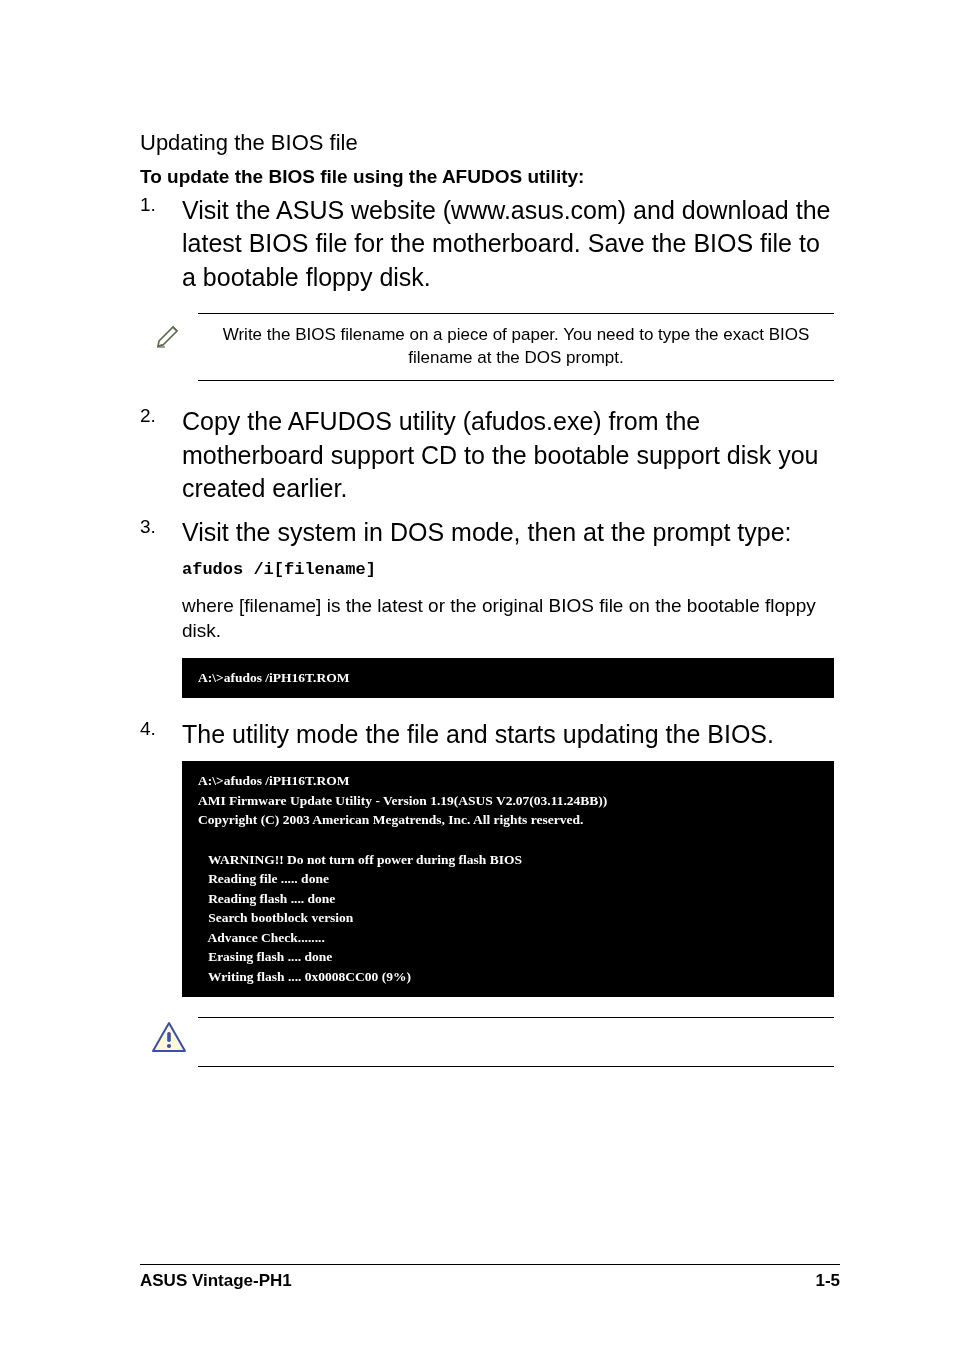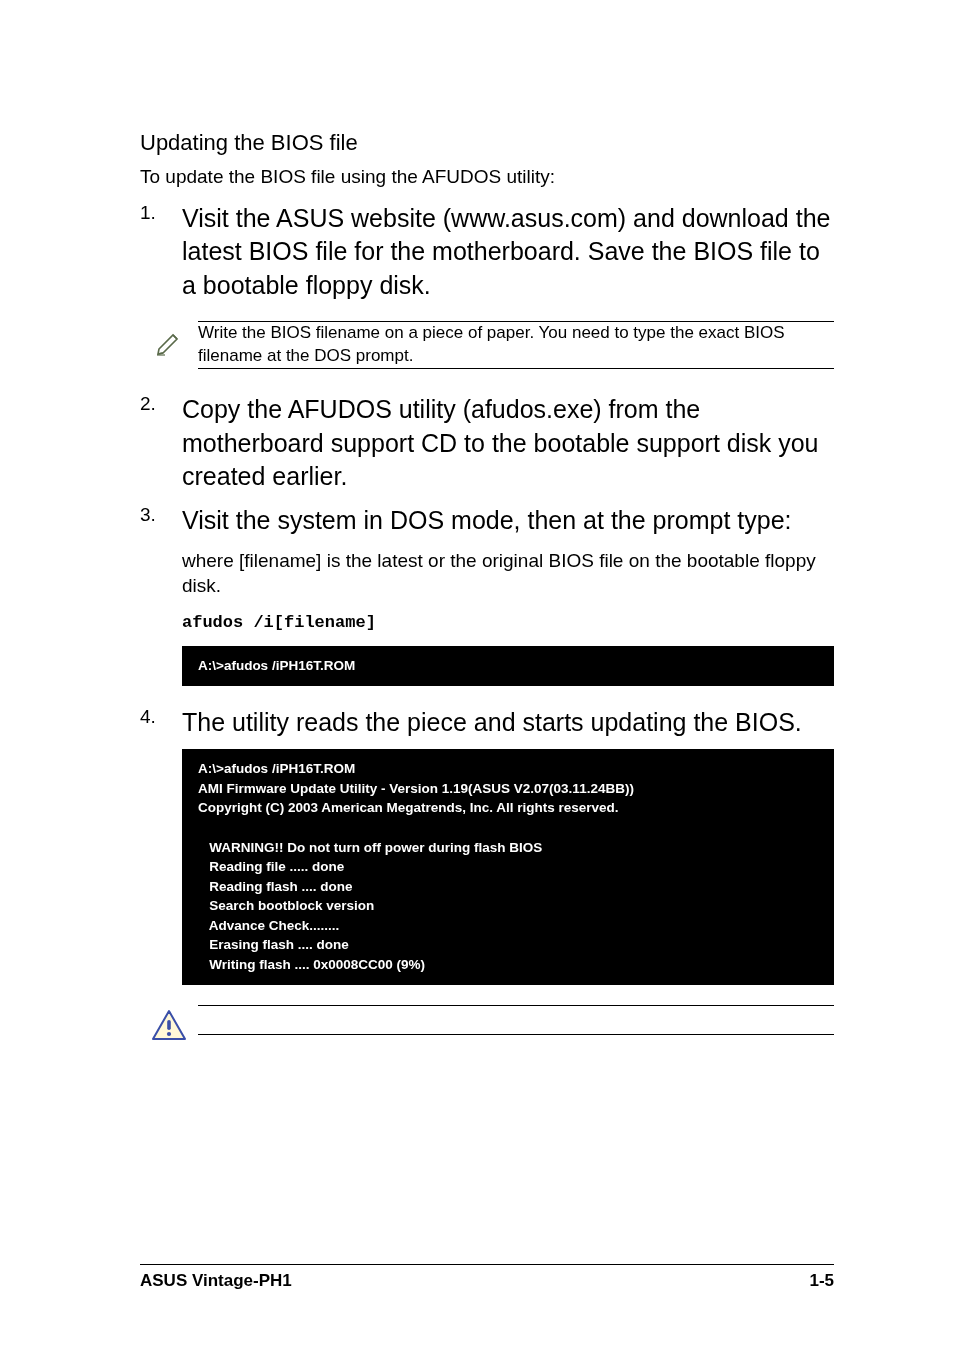--- a/index.html
+++ b/index.html
@@ -17,21 +17,22 @@
     padding: 130px 120px 0 140px;
   }
   .heading {
     font-weight: normal;
     font-size: 22px;
     margin-bottom: 8px;
   }
   .body-text {
     font-size: 19px;
     line-height: 1.35;
-    margin-bottom: 12px;
+    margin-bottom: 4px;
+    font-weight: bold;
   }
   .list-row {
     display: flex;
     align-items: flex-start;
     margin-bottom: 10px;
   }
   .list-num {
     width: 42px;
     flex-shrink: 0;
     font-size: 19px;
@@ -50,57 +51,58 @@
     width: 58px;
     flex-shrink: 0;
     display: flex;
     justify-content: center;
     padding-top: 4px;
   }
   .callout-box {
     flex: 1;
     border-top: 1px solid #000;
     border-bottom: 1px solid #000;
-    padding: 0 0;
+    padding: 10px 0;
     font-size: 17px;
     line-height: 1.35;
+    text-align: center;
   }
   .mono {
     font-family: "Courier New", Courier, monospace;
     font-weight: bold;
     font-size: 17px;
   }
   .indent-block {
     margin-left: 42px;
     margin-bottom: 14px;
   }
   .terminal {
     background: #000;
     color: #fff;
-    font-family: Liberation Sans, sans-serif;
+    font-family: Liberation Serif, serif;
     font-weight: bold;
     font-size: 13.5px;
     padding: 10px 16px;
     margin: 8px 0 20px 42px;
     line-height: 1.45;
     white-space: pre;
   }
   .pencil-icon {
     width: 32px;
     height: 32px;
   }
   .warn-icon {
     width: 36px;
     height: 34px;
   }
   .footer {
     position: absolute;
     bottom: 60px;
     left: 140px;
-    right: 120px;
+    right: 114px;
     border-top: 1px solid #000;
     padding-top: 6px;
     display: flex;
     justify-content: space-between;
     font-size: 17px;
     font-weight: bold;
   }
 </style>
 </head>
 <body>
@@ -131,29 +133,29 @@
   <div class="list-row">
     <div class="list-num">2.</div>
     <div class="list-body">Copy the AFUDOS utility (afudos.exe) from the motherboard support CD to the bootable support disk you created earlier.</div>
   </div>
 
   <div class="list-row">
     <div class="list-num">3.</div>
     <div class="list-body">Visit the system in DOS mode, then at the prompt type:</div>
   </div>
 
+  <div class="indent-block mono">afudos /i[filename]</div>
+
   <div class="indent-block" style="font-size:19px;line-height:1.35;">where [filename] is the latest or the original BIOS file on the bootable floppy disk.</div>
-
-  <div class="indent-block mono">afudos /i[filename]</div>
 
   <div class="terminal">A:\&gt;afudos /iPH16T.ROM</div>
 
   <div class="list-row">
     <div class="list-num">4.</div>
-    <div class="list-body">The utility reads the piece and starts updating the BIOS.</div>
+    <div class="list-body">The utility mode the file and starts updating the BIOS.</div>
   </div>
 
   <div class="terminal">A:\&gt;afudos /iPH16T.ROM
 AMI Firmware Update Utility - Version 1.19(ASUS V2.07(03.11.24BB))
 Copyright (C) 2003 American Megatrends, Inc. All rights reserved.
 
    WARNING!! Do not turn off power during flash BIOS
    Reading file ..... done
    Reading flash .... done
    Search bootblock version

